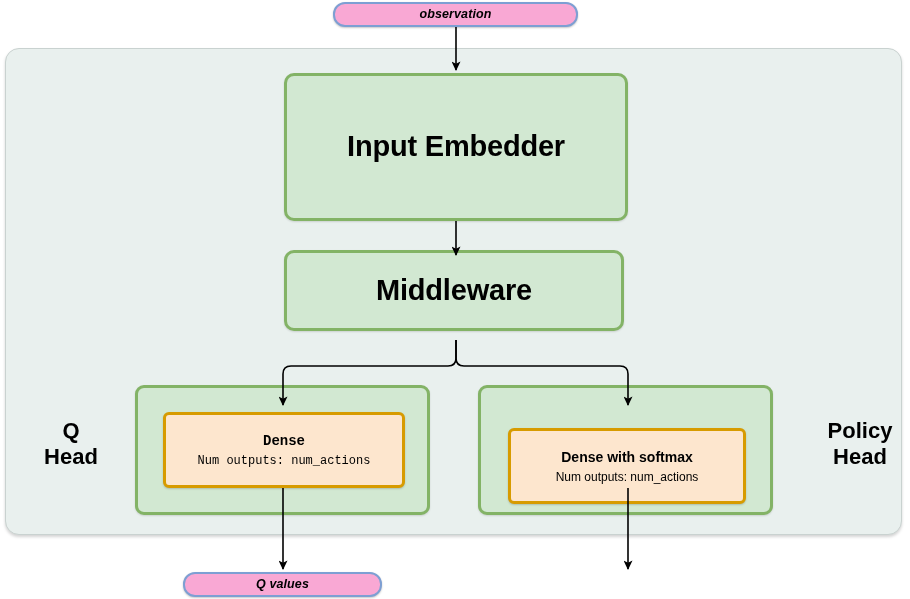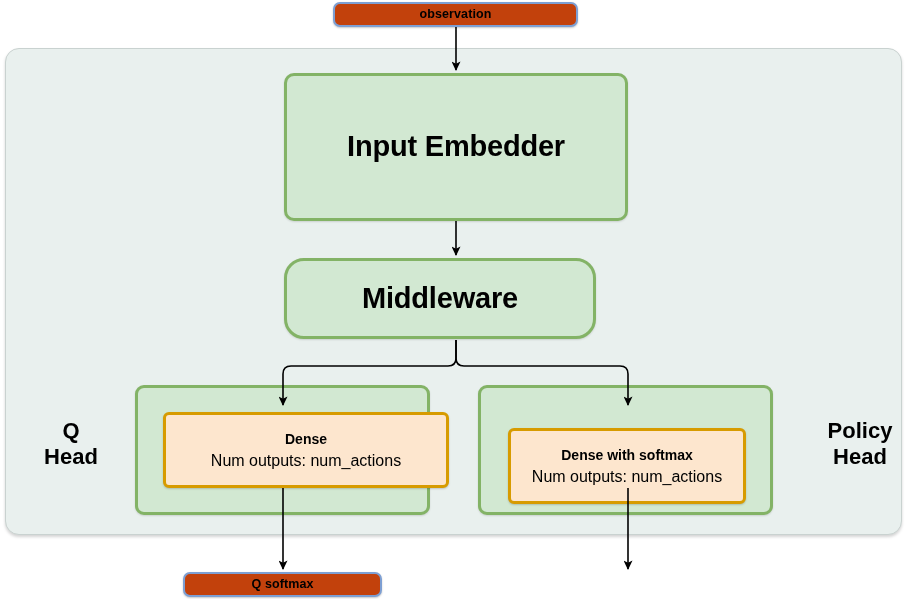--- a/index.html
+++ b/index.html
@@ -36,27 +36,28 @@
   
   .container-box {
     background: #e9f0ee;
     border: 1px solid #c9d2d0;
     border-radius: 14px;
     box-shadow: 0 2px 3px rgba(0,0,0,0.17);
   }
 
   
   .io-box {
-    background: #c2410c;
+    background: #f9a8d4;
     border: 2px solid #7d9fd3;
-    border-radius: 7px;
+    border-radius: 12px;
     font-size: 12.5px;
     font-weight: bold;
     letter-spacing: 0.1px;
     box-shadow: 0 1px 2px rgba(0,0,0,0.22);
+    font-style: italic;
   }
 
   
   .module-box {
     background: #d2e8d2;
     border: 3px solid #83b366;
     border-radius: 10px;
     box-shadow: 0 1px 2px rgba(0,0,0,0.13);
   }
   .module-box .module-title {
@@ -87,21 +88,21 @@
     text-align: center;
     color: #000000;
     box-shadow: 0 1px 2px rgba(0,0,0,0.18);
   }
   .layer-box .layer-title {
     font-size: 14px;
     font-weight: bold;
     margin-bottom: 5px;
   }
   .layer-box .layer-sub {
-    font-size: 16px;
+    font-size: 12px;
     font-weight: normal;
   }
 
   
   .side-caption {
     position: absolute;
     font-size: 22px;
     font-weight: bold;
     color: #000000;
     text-align: center;
@@ -127,46 +128,46 @@
   <div class="node container-box" style="left:5px; top:48px; width:897px; height:487px;"></div>
 
   <div class="node io-box" style="left:333px; top:2px; width:245px; height:25px;">
     <span>observation</span>
   </div>
 
   <div class="node module-box" style="left:284px; top:73px; width:344px; height:148px;">
     <span class="module-title">Input Embedder</span>
   </div>
 
-  <div class="node module-box" style="left:284px; top:258px; width:312px; height:81px;border-radius:20px;">
+  <div class="node module-box" style="left:284px; top:250px; width:340px; height:81px;">
     <span class="module-title">Middleware</span>
   </div>
 
   <div class="node head-box" style="left:135px; top:385px; width:295px; height:130px;"></div>
 
-  <div class="layer-box" style="left:163px; top:412px; width:286px; height:76px;">
+  <div class="layer-box" style="left:163px; top:412px; width:242px; height:76px;font-family:Liberation Mono, monospace;">
     <span class="layer-title">Dense</span>
     <span class="layer-sub">Num outputs: num_actions</span>
   </div>
 
   <div class="side-caption" style="left:16px; top:418px; width:110px;">Q
 Head</div>
 
   <div class="node head-box" style="left:478px; top:385px; width:295px; height:130px;"></div>
 
   <div class="layer-box" style="left:508px; top:428px; width:238px; height:76px;">
     <span class="layer-title">Dense with softmax</span>
     <span class="layer-sub">Num outputs: num_actions</span>
   </div>
 
   <div class="side-caption" style="left:804px; top:418px; width:112px;">Policy
 Head</div>
 
   <div class="node io-box" style="left:183px; top:572px; width:199px; height:25px;">
-    <span>Q softmax</span>
+    <span>Q values</span>
   </div>
 
 
   <svg id="connectors" viewBox="0 0 910 599" xmlns="http://www.w3.org/2000/svg">
     <defs>
       <marker id="arrowhead" markerWidth="10" markerHeight="9" refX="8.6" refY="4.5" orient="auto" markerUnits="userSpaceOnUse">
         <path d="M0,0 L9.5,4.5 L0,9 L2.4,4.5 Z" fill="#000000"></path>
       </marker>
     </defs>
 

